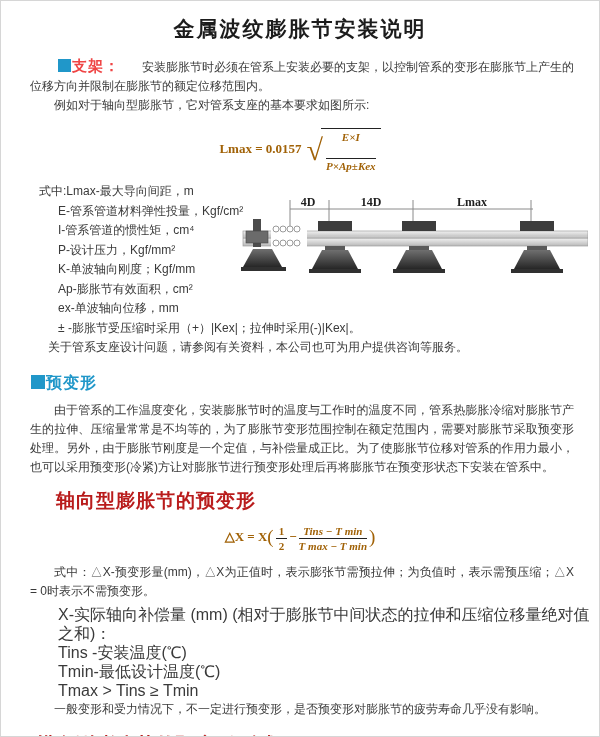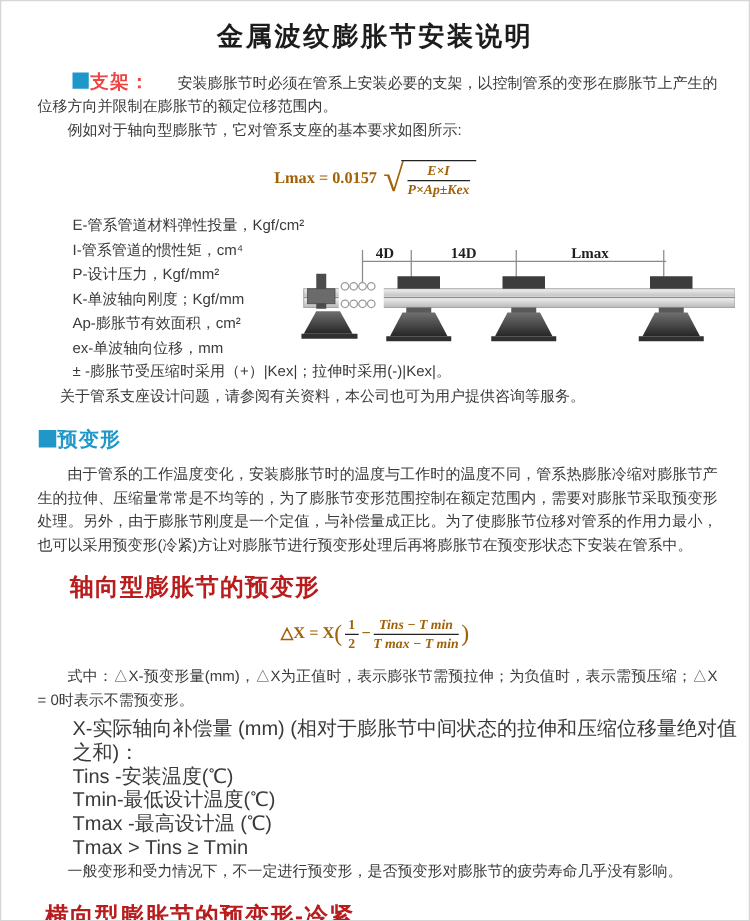--- a/index.html
+++ b/index.html
@@ -44,21 +44,21 @@
     color:#a16207;
   }
   .f1{margin-top:13px;}
   .radical{font-size:30px;font-weight:400;vertical-align:-7px;margin-left:5px;}
   .radicand{
     display:inline-block;vertical-align:middle;
     border-top:1.2px solid #222;
     text-align:center;font-size:11px;font-style:italic;font-weight:bold;
     padding:2px 5px 0 5px;margin-left:-2px;
   }
-  .radicand .top{display:block;border-bottom:1px solid #222;padding:0 2px 1px 2px;}
+  .radicand .top{display:block;border-bottom:1px solid #222;padding:0 2px 15px 2px;}
   .radicand .bot{display:block;padding-top:1px;}
   .frac{display:inline-block;vertical-align:middle;text-align:center;font-size:11px;margin:0 2px;}
   .frac .top{display:block;border-bottom:1px solid #222;padding:0 3px 1px 3px;}
   .frac .bot{display:block;padding-top:1px;}
   .frac.it{font-style:italic;}
   .paren{font-size:19px;font-weight:400;vertical-align:-2px;}
   .defs{margin:10px 0 0 38px;font-size:12px;line-height:19.5px;}
   .def{padding-left:19px;}
   .def.lead{padding-left:0;}
   .def.lead2{padding-left:9px;}
@@ -89,20 +89,21 @@
 
   <p class="body para-first"><span class="sq"></span><span class="sec-label">支架：</span><span>安装膨胀节时必须在管系上安装必要的支架，以控制管系的变形在膨胀节上产生的位移方向并限制在膨胀节的额定位移范围内。</span></p>
 
   <p class="body indent">例如对于轴向型膨胀节，它对管系支座的基本要求如图所示:</p>
 
   <div class="formula f1">
     <span>Lmax = 0.0157</span><span class="radical">√</span><span class="radicand"><span class="top">E×I</span><span class="bot">P×Ap±Kex</span></span>
   </div>
 
   <div class="defs">
+    <div class="def lead">式中:Lmax-最大导向间距，m</div>
     <div class="def">E-管系管道材料弹性投量，Kgf/cm²</div>
     <div class="def">I-管系管道的惯性矩，cm⁴</div>
     <div class="def">P-设计压力，Kgf/mm²</div>
     <div class="def">K-单波轴向刚度；Kgf/mm</div>
     <div class="def">Ap-膨胀节有效面积，cm²</div>
     <div class="def">ex-单波轴向位移，mm</div>
     <div class="def">± -膨胀节受压缩时采用（+）|Kex|；拉伸时采用(-)|Kex|。</div>
     <div class="def lead2">关于管系支座设计问题，请参阅有关资料，本公司也可为用户提供咨询等服务。</div>
   </div>
 
@@ -188,21 +189,20 @@
   <div class="formula f2">
     <span>△X = X</span><span class="paren">(</span><span class="frac"><span class="top">1</span><span class="bot">2</span></span><span>−</span><span class="frac it"><span class="top">Tins − T min</span><span class="bot">T max − T min</span></span><span class="paren">)</span>
   </div>
 
   <p class="body indent explain">式中：△X-预变形量(mm)，△X为正值时，表示膨张节需预拉伸；为负值时，表示需预压缩；△X = 0时表示不需预变形。</p>
 
   <div class="items">
     <div>X-实际轴向补偿量 (mm) (相对于膨胀节中间状态的拉伸和压缩位移量绝对值之和)：</div>
     <div>Tins -安装温度(℃)</div>
     <div>Tmin-最低设计温度(℃)</div>
-    <div>Tmax -最高设计温 (℃)</div>
     <div>Tmax &gt; Tins ≥ Tmin</div>
   </div>
 
   <p class="body indent note">一般变形和受力情况下，不一定进行预变形，是否预变形对膨胀节的疲劳寿命几乎没有影响。</p>
 
   <h3 class="sub-heading lateral">横向型膨胀节的预变形-冷紧</h3>
 
 </div>
 
 </body></html>

